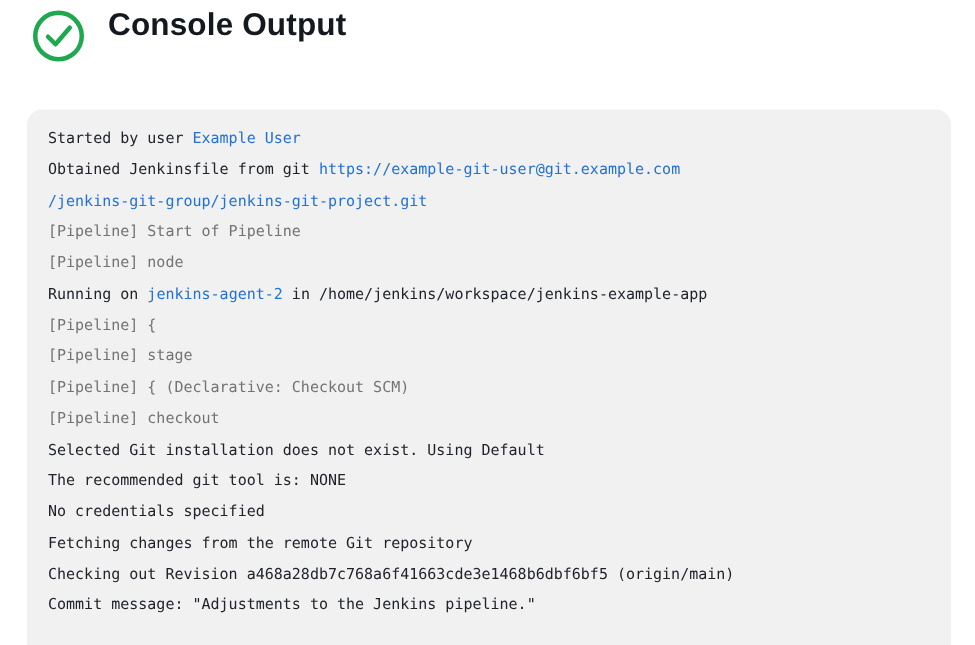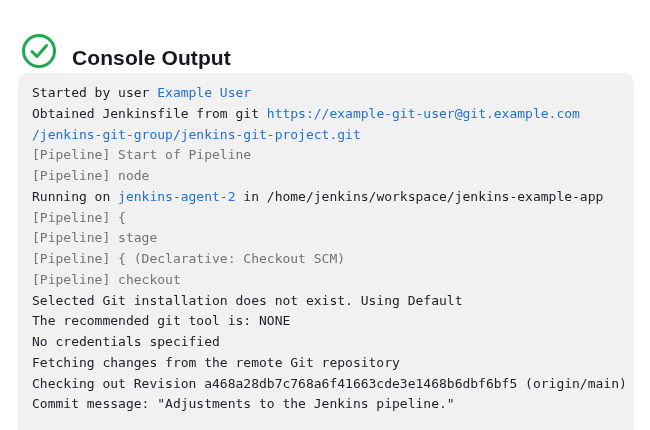--- a/index.html
+++ b/index.html
@@ -4,43 +4,43 @@
 <style>
   * { margin: 0; padding: 0; box-sizing: border-box; }
   html, body {
     width: 650px; height: 430px;
     overflow: hidden;
     background: #ffffff;
     font-family: "Liberation Sans", sans-serif;
   }
   .page-header {
     display: flex;
-    align-items: flex-end;
+    align-items: flex-start;
     gap: 14px;
-    padding: 29px 0 0 20px;
+    padding: 5px 0 0 20px;
     height: 70px;
   }
   .status-icon svg { display: block; }
   .page-title {
     font-size: 21px;
     font-weight: 700;
     color: #14181f;
     letter-spacing: 0.1px;
   }
   .console-box {
     margin: 3px 16px 0 18px;
     background: #f1f1f2;
     border-radius: 10px;
     padding: 10px 14px;
     height: 380px; 
     overflow: hidden;
   }
   .console-lines {
     font-family: "DejaVu Sans Mono", monospace;
-    font-size: 13px;
+    font-size: 10px;
     line-height: 20.75px;
     white-space: pre;
   }
   .console-lines .line { height: 20.75px; }
   .seg-plain { color: #20242a; }
   .seg-muted { color: #737373; }
   .seg-link {
     color: #2271d3;
     text-decoration: none;
     cursor: pointer;

